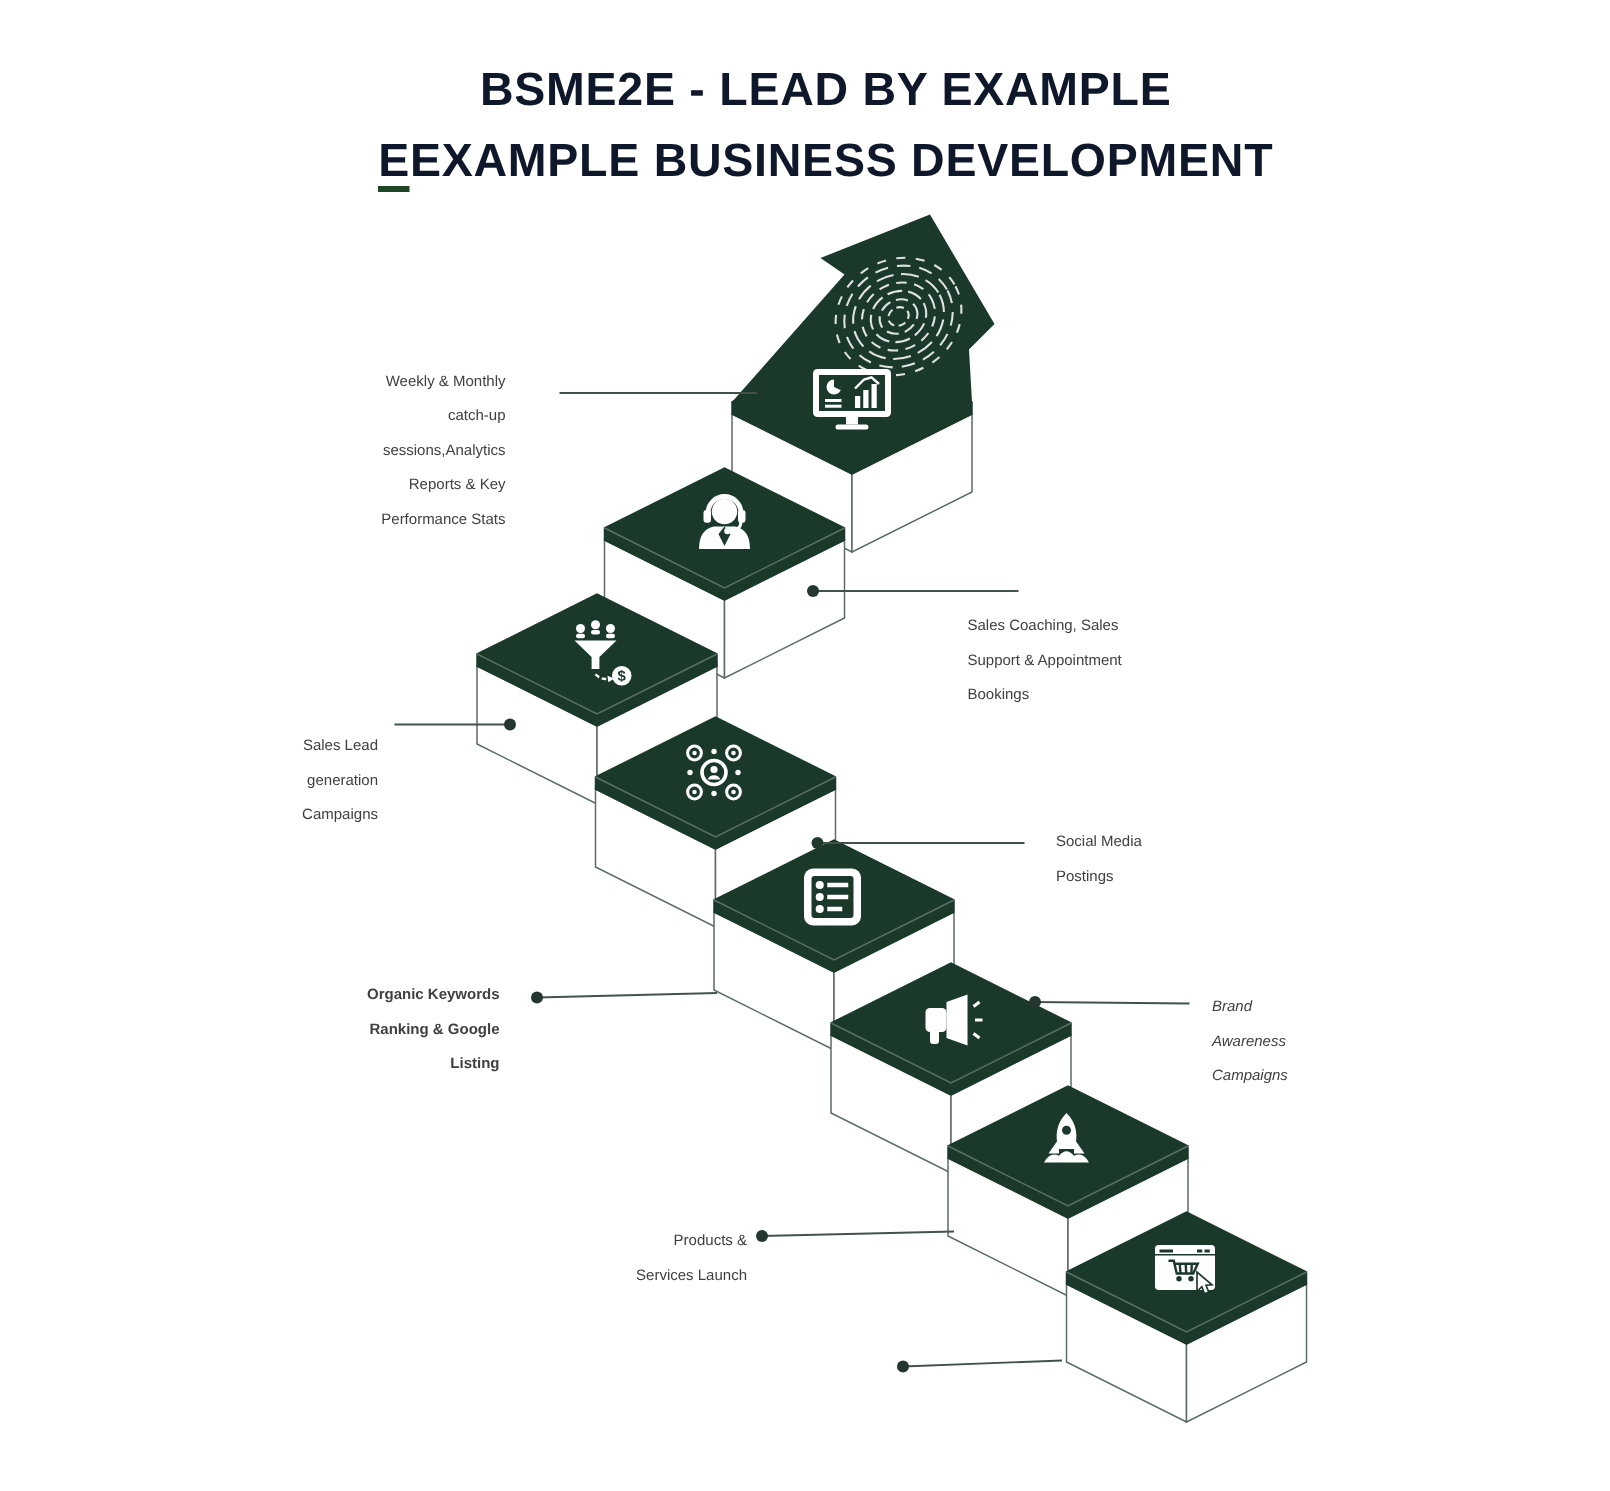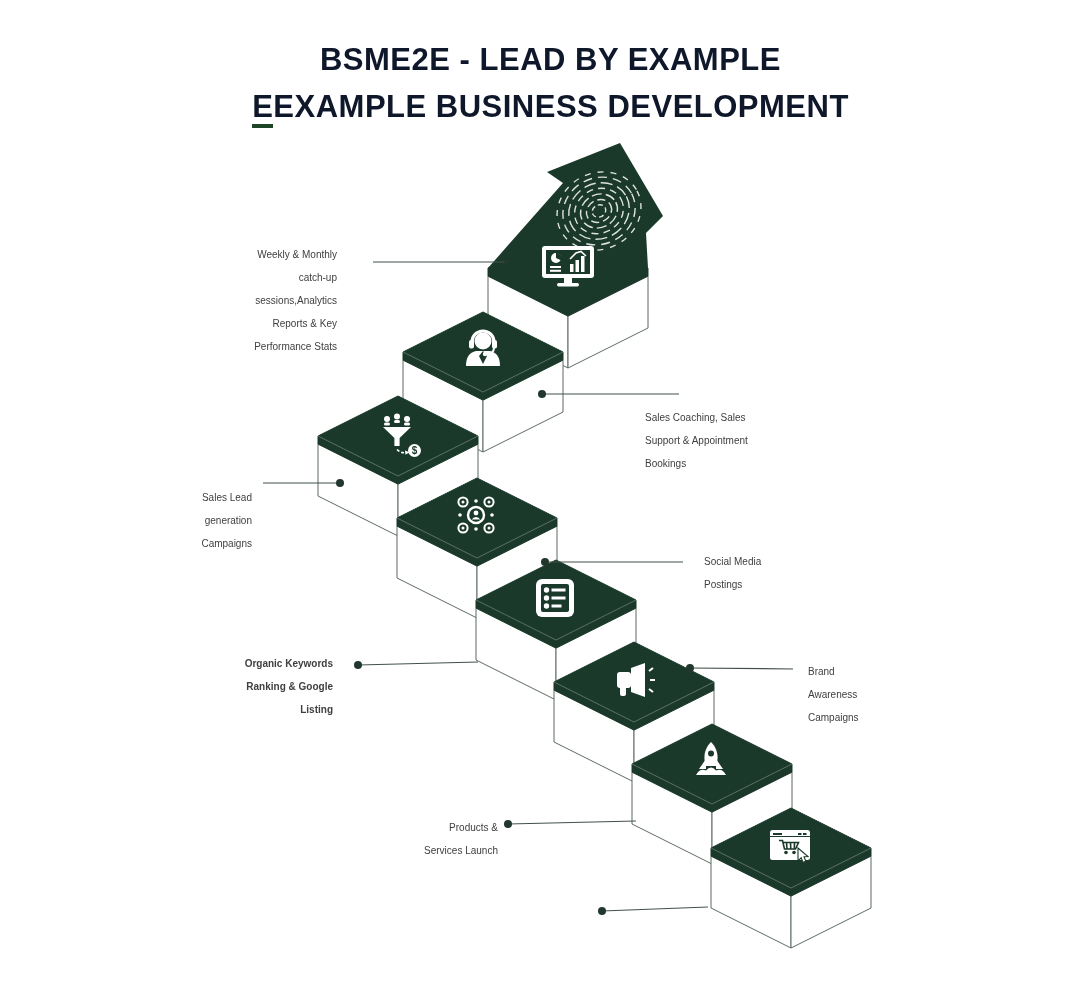--- a/index.html
+++ b/index.html
@@ -19,21 +19,21 @@
     position:absolute;color:#404040;font-size:10px;line-height:23px;
     white-space:pre-line;width:200px;
   }
   .l-right{text-align:right;}
   .l-left{text-align:left;}
   #lbl1{left:137px;top:243px;}
   #lbl2{left:645px;top:390px;margin-top:16px;}
   #lbl3{left:52px;top:474px;margin-top:12px;}
   #lbl4{left:704px;top:550px;}
   #lbl5{left:133px;top:652px;font-weight:bold;}
-  #lbl6{left:808px;top:660px;}
+  #lbl6{left:808px;top:660px;font-style:italic;}
   #lbl7{left:298px;top:816px;}
   #lbl8{left:385px;top:886px;}
   svg{position:absolute;left:0;top:0;}
   .lid{fill:#1b392b;stroke:#1b392b;stroke-width:1;}
   .face{fill:#ffffff;stroke:#5c6b63;stroke-width:1;}
   .bevel{fill:none;stroke:rgba(255,255,255,.28);stroke-width:1;}
   .ic{fill:#ffffff;}
   .icd{fill:#1b392b;}
   .conn{stroke:#42524a;stroke-width:1.2;fill:none;}
   .cdot{fill:#22382e;}

